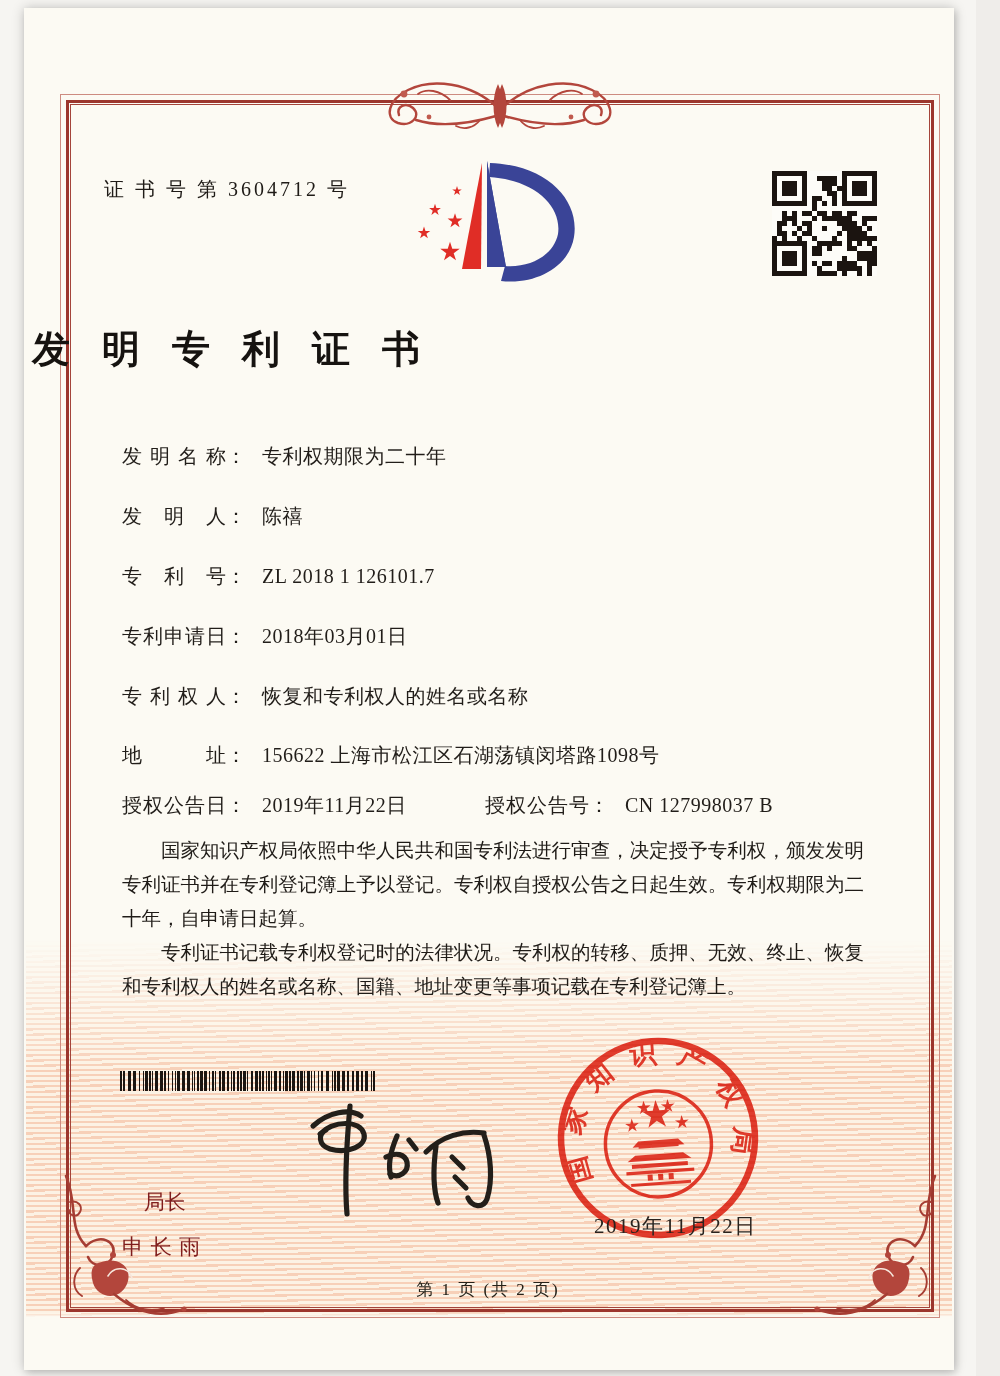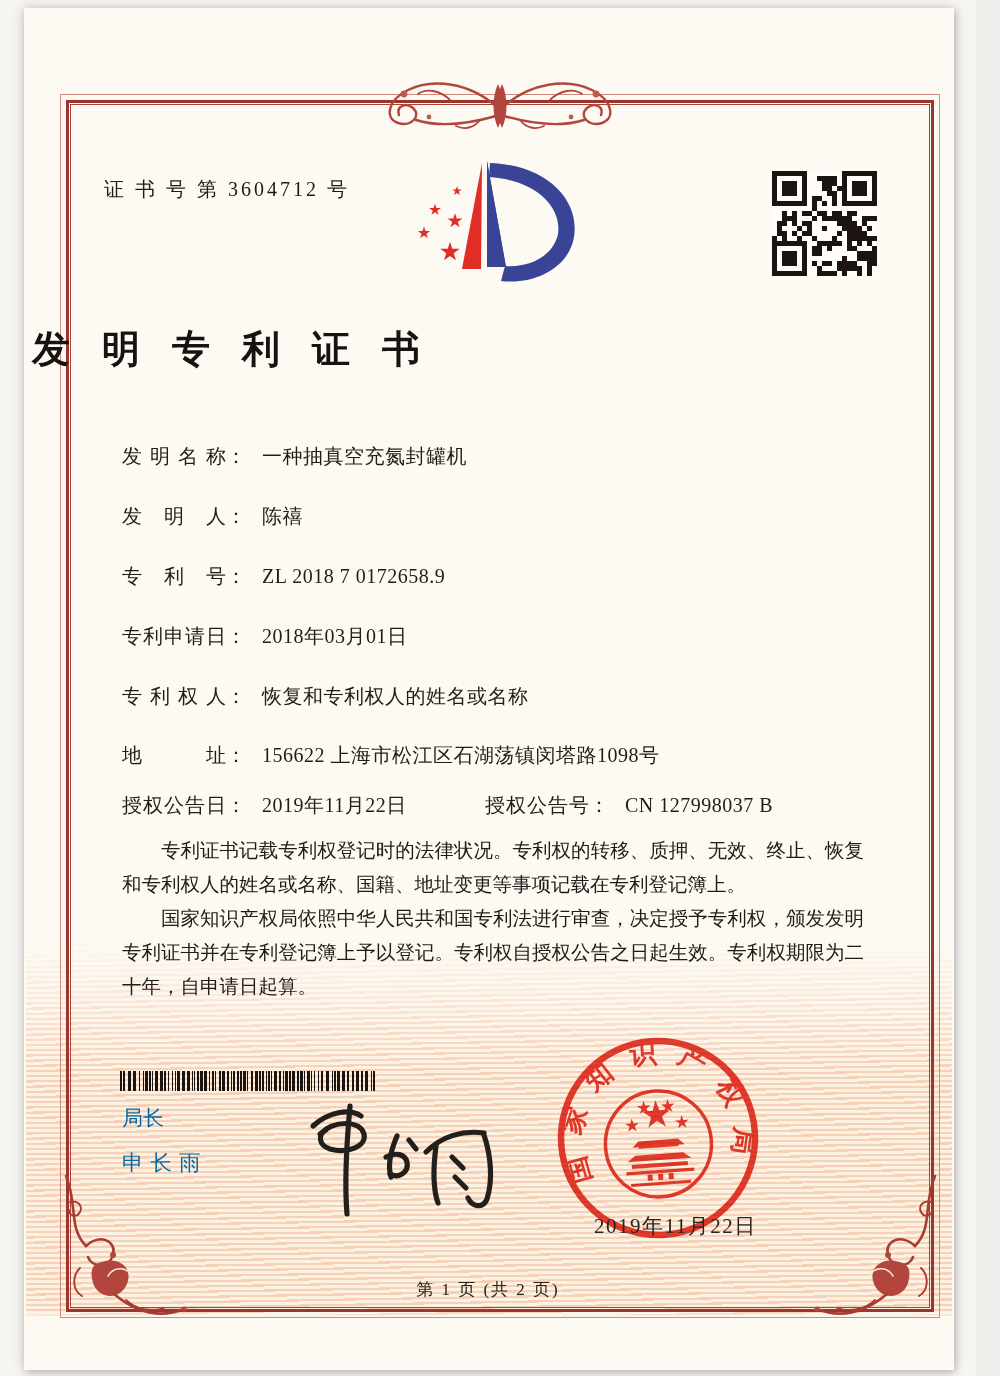--- a/index.html
+++ b/index.html
@@ -32,21 +32,21 @@
   .frow.r4{top:240px;} .frow.r5{top:299px;} .frow.r6{top:349px;width:100%;}
   .flabel{display:inline-flex;justify-content:space-between;width:104px;vertical-align:bottom;}
   .flabel i{font-style:normal;}
   .fvalue{margin-left:16px;letter-spacing:.5px;}
   .grp2{position:absolute;left:363px;top:0;white-space:nowrap;}
   .body-text{position:absolute;left:122px;right:112px;top:834px;font-size:19.5px;line-height:34px;
              text-align:justify;color:#1f1b17;}
   .body-text p{margin:0;text-indent:2em;}
   .barcode{position:absolute;left:120px;top:1071px;width:258px;height:20px;}
   .barcode b{position:absolute;top:0;height:100%;background:#1b1511;}
-  .director{position:absolute;left:122px;top:1104px;font-size:21px;color:#0369a1;}
+  .director{position:absolute;left:122px;top:1188px;font-size:21px;color:#7f1d1d;text-align:center;}
   .director .d-name{margin-top:16px;letter-spacing:7px;font-size:21.5px;}
   .signature{position:absolute;left:258px;top:1094px;width:255px;height:128px;}
   .seal{position:absolute;left:552px;top:1032px;width:212px;height:212px;mix-blend-mode:multiply;opacity:.95;}
   .seal-date{position:absolute;left:594px;top:1212px;font-size:21px;letter-spacing:1.5px;color:#29231e;z-index:5;}
   .page-info{position:absolute;left:0;right:0;top:1278px;text-align:center;font-size:17px;letter-spacing:2px;color:#262219;}
   .back-note{position:absolute;left:0;right:0;top:1336px;text-align:center;font-size:18.5px;letter-spacing:5px;color:#2e2a24;}
   .defs-hidden{position:absolute;width:0;height:0;overflow:hidden;}
 </style>
 </head>
 <body>
@@ -351,35 +351,35 @@
 
   <div class="title">发明专利证书</div>
 
   <div class="fields">
     <div class="frow r0">
       <span class="flabel">
           <i>发</i>
           <i>明</i>
           <i>名</i>
           <i>称</i>
-        </span><span class="fcolon">：</span><span class="fvalue">一种抽真空充氮封罐机</span>
+        </span><span class="fcolon">：</span><span class="fvalue">专利权期限为二十年</span>
     </div>
     <div class="frow r1">
       <span class="flabel">
           <i>发</i>
           <i>明</i>
           <i>人</i>
         </span><span class="fcolon">：</span><span class="fvalue">陈禧</span>
     </div>
     <div class="frow r2">
       <span class="flabel">
           <i>专</i>
           <i>利</i>
           <i>号</i>
-        </span><span class="fcolon">：</span><span class="fvalue">ZL 2018 7 0172658.9</span>
+        </span><span class="fcolon">：</span><span class="fvalue">ZL 2018 1 126101.7</span>
     </div>
     <div class="frow r3">
       <span class="flabel">
           <i>专</i>
           <i>利</i>
           <i>申</i>
           <i>请</i>
           <i>日</i>
         </span><span class="fcolon">：</span><span class="fvalue">2018年03月01日</span>
     </div>
@@ -413,22 +413,22 @@
             <i>权</i>
             <i>公</i>
             <i>告</i>
             <i>号</i>
           </span><span class="fcolon">：</span><span class="fvalue">CN 127998037 B</span>
       </span>
     </div>
   </div>
 
   <div class="body-text">
+    <p>国家知识产权局依照中华人民共和国专利法进行审查，决定授予专利权，颁发发明专利证书并在专利登记簿上予以登记。专利权自授权公告之日起生效。专利权期限为二十年，自申请日起算。</p>
     <p>专利证书记载专利权登记时的法律状况。专利权的转移、质押、无效、终止、恢复和专利权人的姓名或名称、国籍、地址变更等事项记载在专利登记簿上。</p>
-    <p>国家知识产权局依照中华人民共和国专利法进行审查，决定授予专利权，颁发发明专利证书并在专利登记簿上予以登记。专利权自授权公告之日起生效。专利权期限为二十年，自申请日起算。</p>
   </div>
 
   <div class="barcode">
       <b style="left:0px;width:2px"></b>
       <b style="left:3px;width:2px"></b>
       <b style="left:8px;width:3px"></b>
       <b style="left:13px;width:3px"></b>
       <b style="left:19px;width:1px"></b>
       <b style="left:23px;width:1px"></b>
       <b style="left:25px;width:3px"></b>

